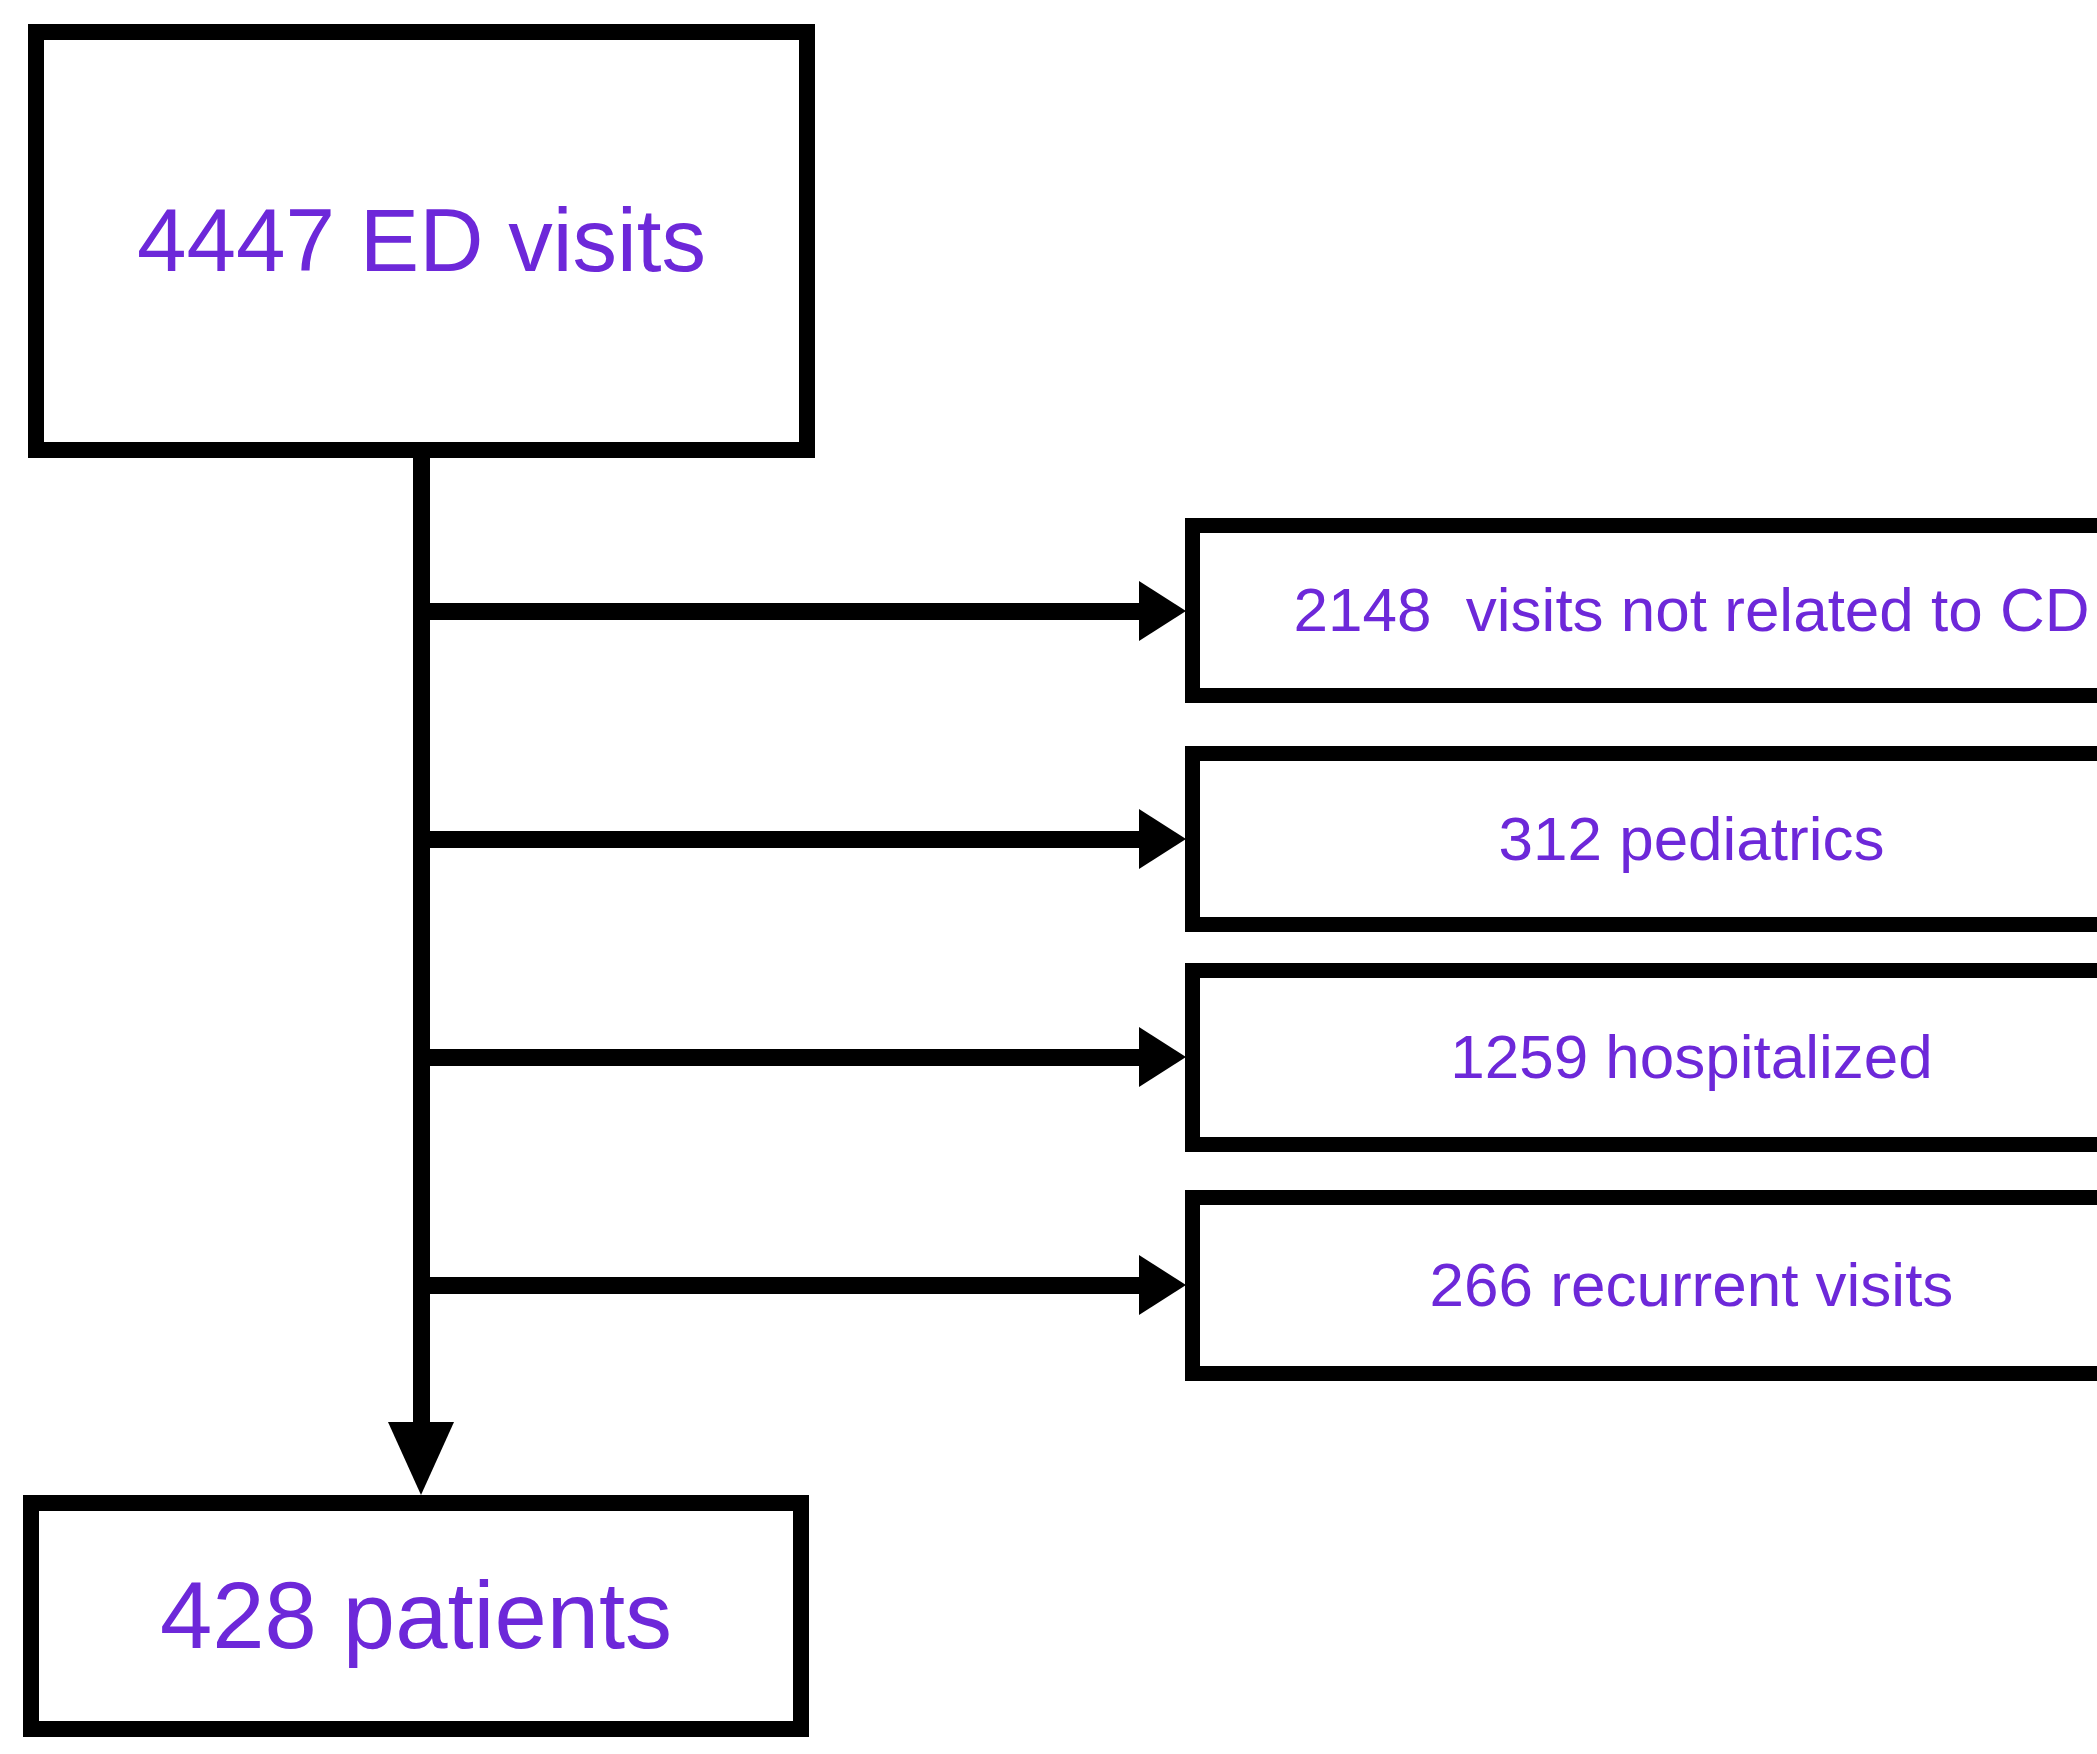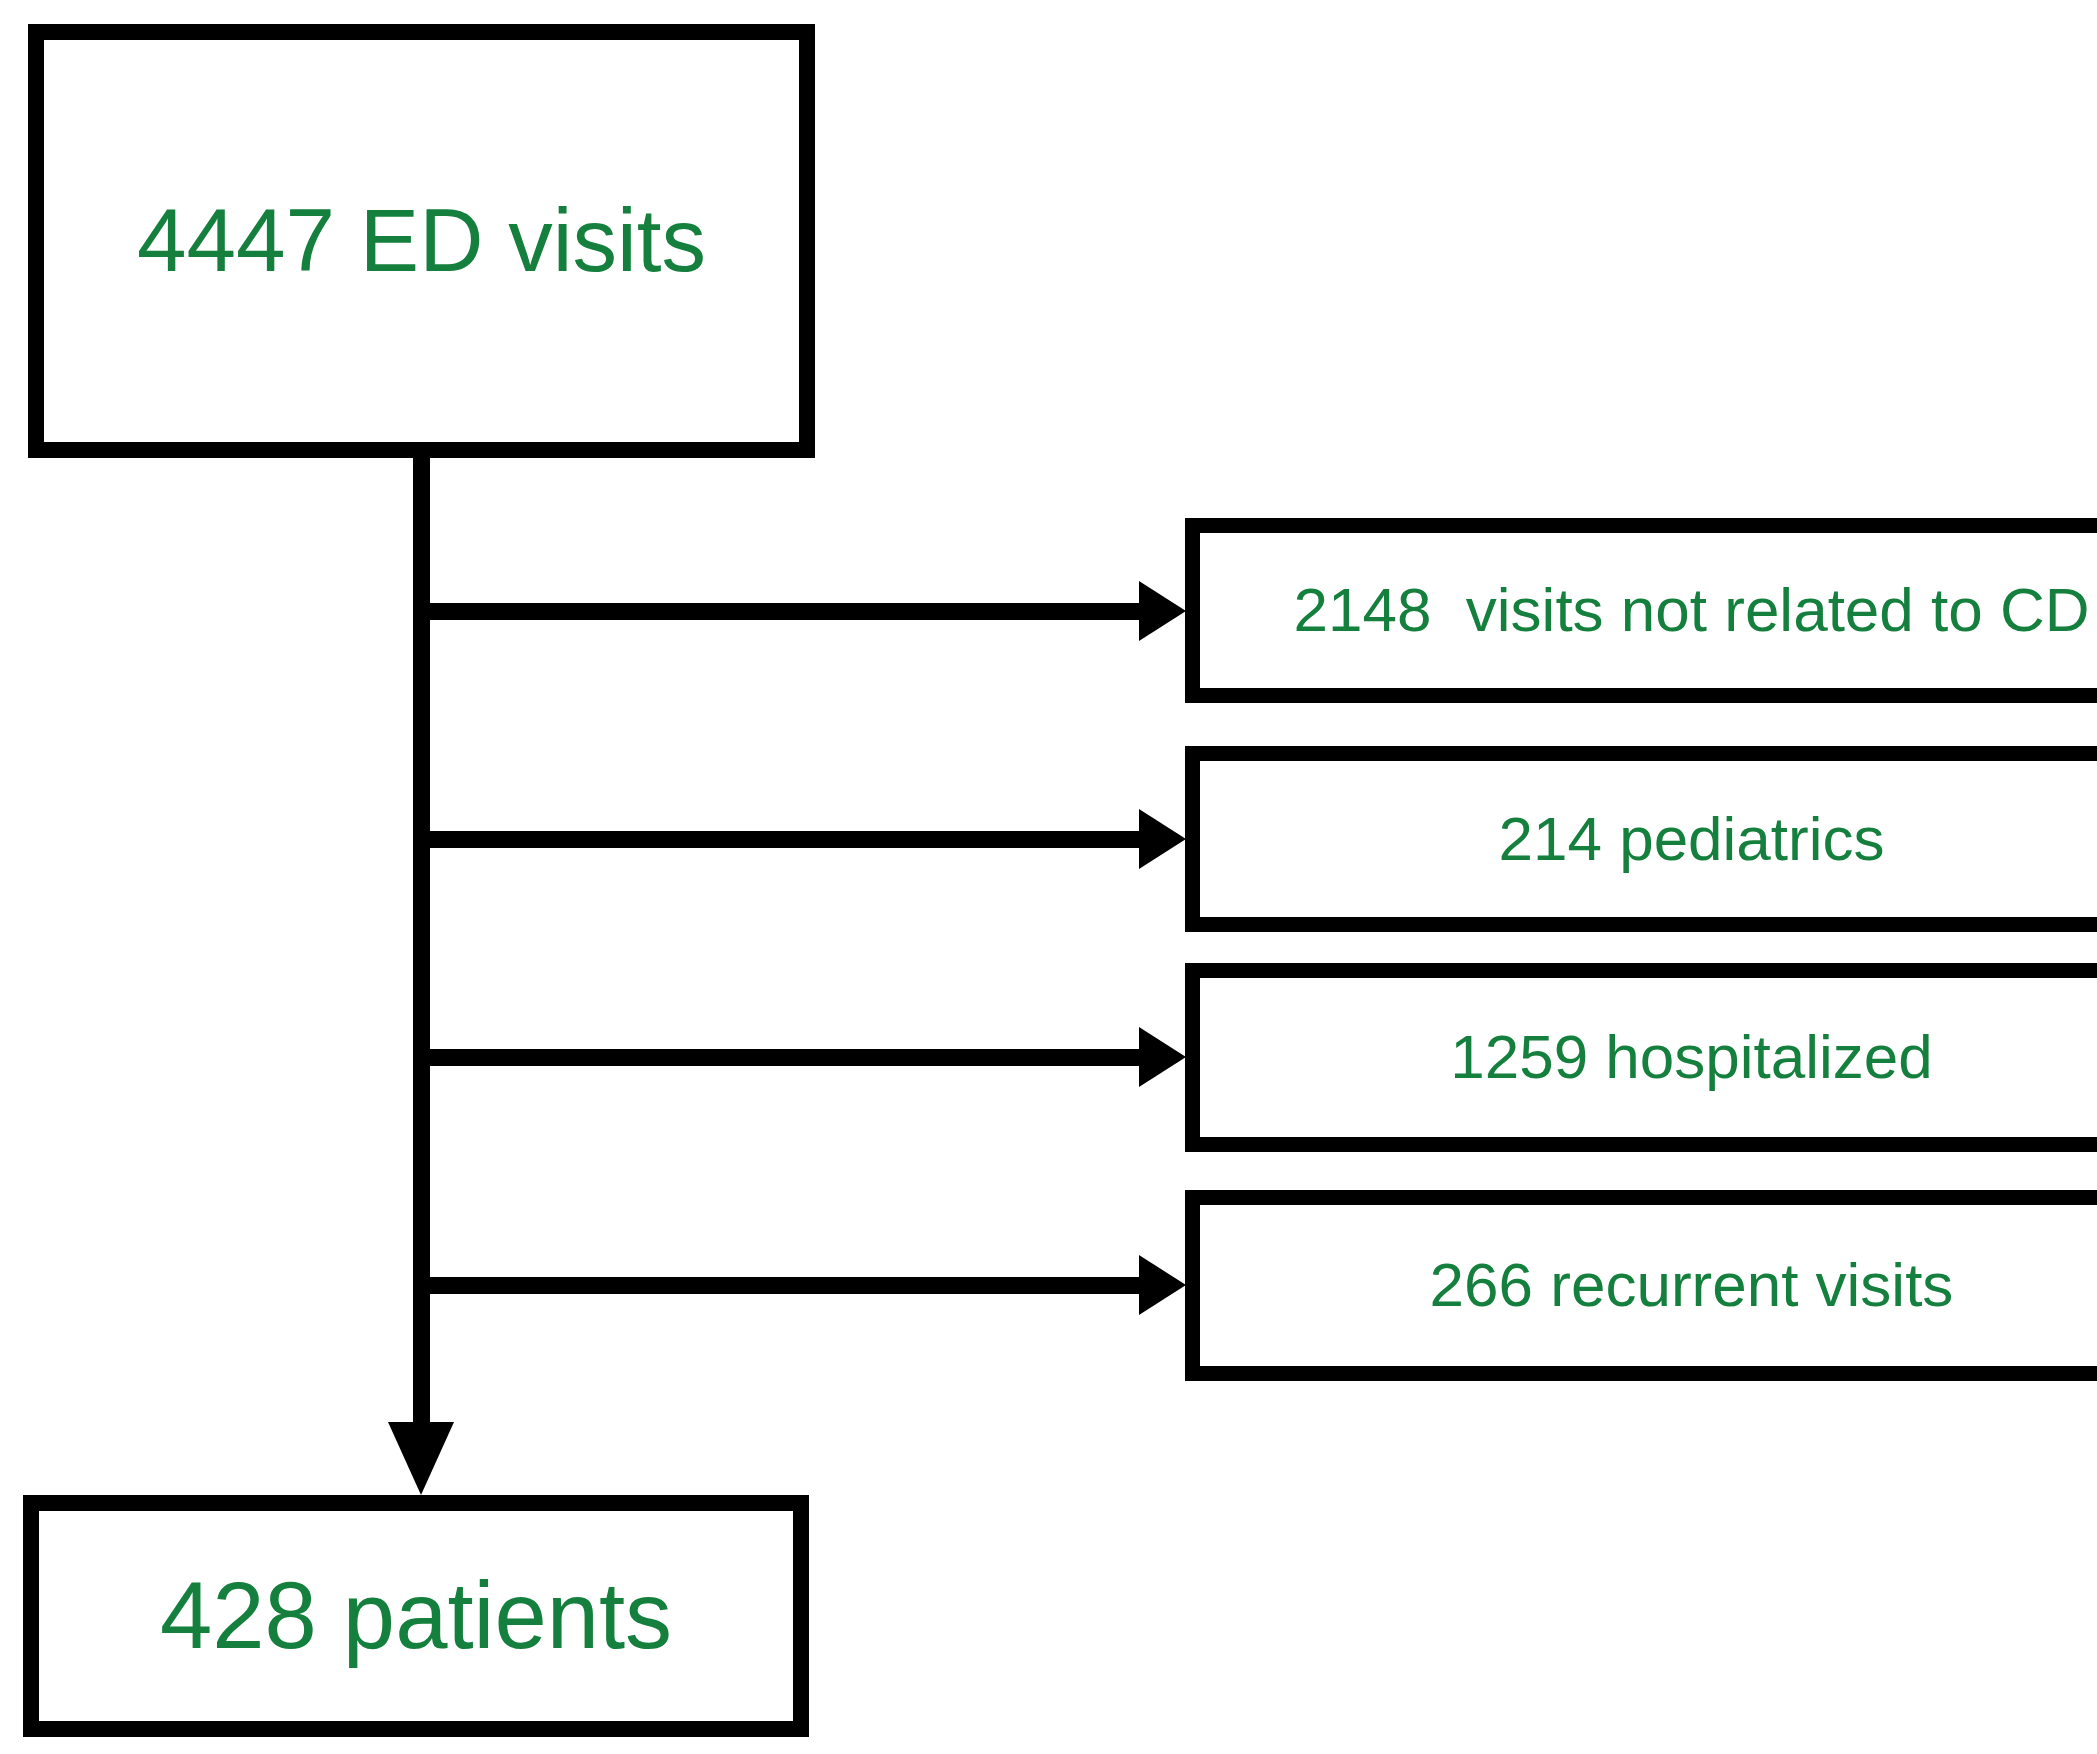--- a/index.html
+++ b/index.html
@@ -27,21 +27,21 @@
   }
   .node-main {
     border: 16.7px solid #000000;
   }
   .node-side {
     border: 15px solid #000000;
   }
   .label {
     white-space: pre;
     line-height: 1.1;
-    color: #15803d;
+    color: #6d28d9;
   }
   .label-main {
     font-size: 89px;
   }
   .label-main-bottom {
     font-size: 94px;
   }
   .label-side {
     font-size: 62px;
   }
@@ -105,21 +105,21 @@
 
   <div class="line h-line" id="hline-0"></div>
   <div class="arrowhead-right h-head" id="hhead-0"></div>
   <div class="node node-side side-box" id="box-excl-0">
     <span class="label label-side">2148  visits not related to CD</span>
   </div>
 
   <div class="line h-line" id="hline-1"></div>
   <div class="arrowhead-right h-head" id="hhead-1"></div>
   <div class="node node-side side-box" id="box-excl-1">
-    <span class="label label-side">214 pediatrics</span>
+    <span class="label label-side">312 pediatrics</span>
   </div>
 
   <div class="line h-line" id="hline-2"></div>
   <div class="arrowhead-right h-head" id="hhead-2"></div>
   <div class="node node-side side-box" id="box-excl-2">
     <span class="label label-side">1259 hospitalized</span>
   </div>
 
   <div class="line h-line" id="hline-3"></div>
   <div class="arrowhead-right h-head" id="hhead-3"></div>

